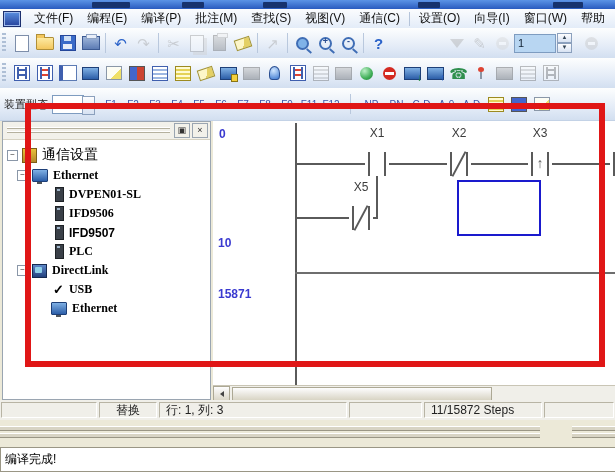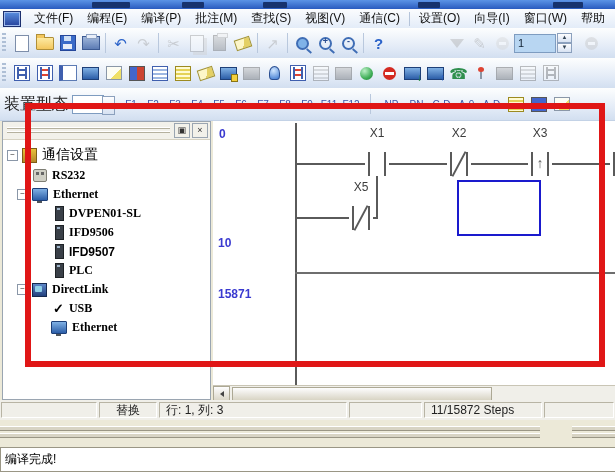--- a/index.html
+++ b/index.html
@@ -95,21 +95,21 @@
   .g-tower{width:13px;height:13px;position:relative;}
   .g-tower:before{content:"";position:absolute;left:5px;top:3px;width:2px;height:9px;background:#8a97a8;}
   .g-tower:after{content:"";position:absolute;left:3px;top:0;width:6px;height:5px;border-radius:50%;background:#d43;}
   .scale-box{width:34px;height:17px;background:#b8d6f2;border:1px solid #7e9cc0;
     font-size:11px;padding:0 3px;color:#123;font-family:"Liberation Sans",sans-serif;}
   .spinner{display:flex;flex-direction:column;margin-left:1px;}
   .spinner b{width:13px;height:8px;background:linear-gradient(#fdfdfe,#d7e2f2);
     border:1px solid #8ba0bd;font-size:6px;line-height:7px;text-align:center;color:#345;font-weight:normal;}
 
   
-  .combo-label{font-size:16px;color:#222;margin:0 4px 0 4px;white-space:nowrap;font-family:Liberation Mono, monospace;}
+  .combo-label{font-size:11px;color:#222;margin:0 4px 0 4px;white-space:nowrap;font-family:Liberation Mono, monospace;}
   .combo{width:30px;height:17px;background:#fff;border:1px solid #7e9cc0;position:relative;flex:0 0 auto;}
   .combo .da{position:absolute;right:-12px;top:0;width:11px;height:17px;
     background:linear-gradient(#fdfdfe,#d7e2f2);border:1px solid #8ba0bd;
     font-size:7px;line-height:16px;text-align:center;color:#345;}
   .fkey{font-size:10px;color:#3b57a8;width:22px;text-align:center;flex:0 0 auto;cursor:default;}
   .mode{font-size:10px;color:#3b57a8;width:25px;text-align:center;flex:0 0 auto;cursor:default;}
 
   
   .treepanel{position:absolute;left:2px;top:121px;width:209px;height:279px;
     background:#fff;border:1px solid #9aa5b1;box-sizing:border-box;}
@@ -429,25 +429,20 @@
       <span class="tp-btn">×</span>
     </div>
     <div class="tree">
       <div class="trow root">
         <span class="indent" style="width:4px"></span>
         <span class="ebox">−</span>
         <span class="ti ti-gear"></span>
         <span>通信设置</span>
       </div>
       <div class="trow">
-        <span class="indent" style="width:30px"></span>
-        <span class="ti ti-plug"></span>
-        <span style="font-family:'Liberation Serif',serif;font-weight:bold">RS232</span>
-      </div>
-      <div class="trow">
         <span class="indent" style="width:14px"></span>
         <span class="ebox">−</span>
         <span class="ti ti-mon"></span>
         <span style="font-family:'Liberation Serif',serif;font-weight:bold">Ethernet</span>
       </div>
       <div class="trow">
         <span class="indent" style="width:52px"></span>
         <span class="ti ti-mod"></span>
         <span style="font-family:'Liberation Serif',serif;font-weight:bold">DVPEN01-SL</span>
       </div>

